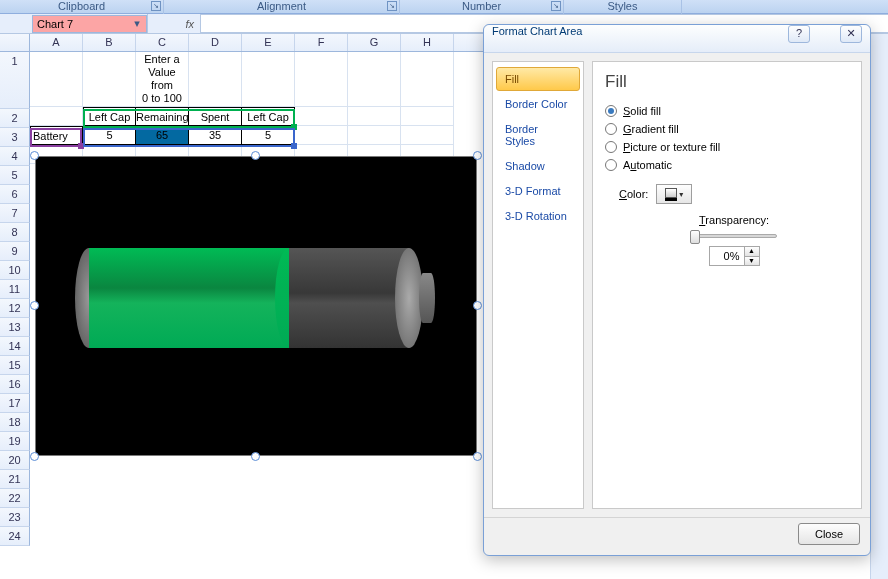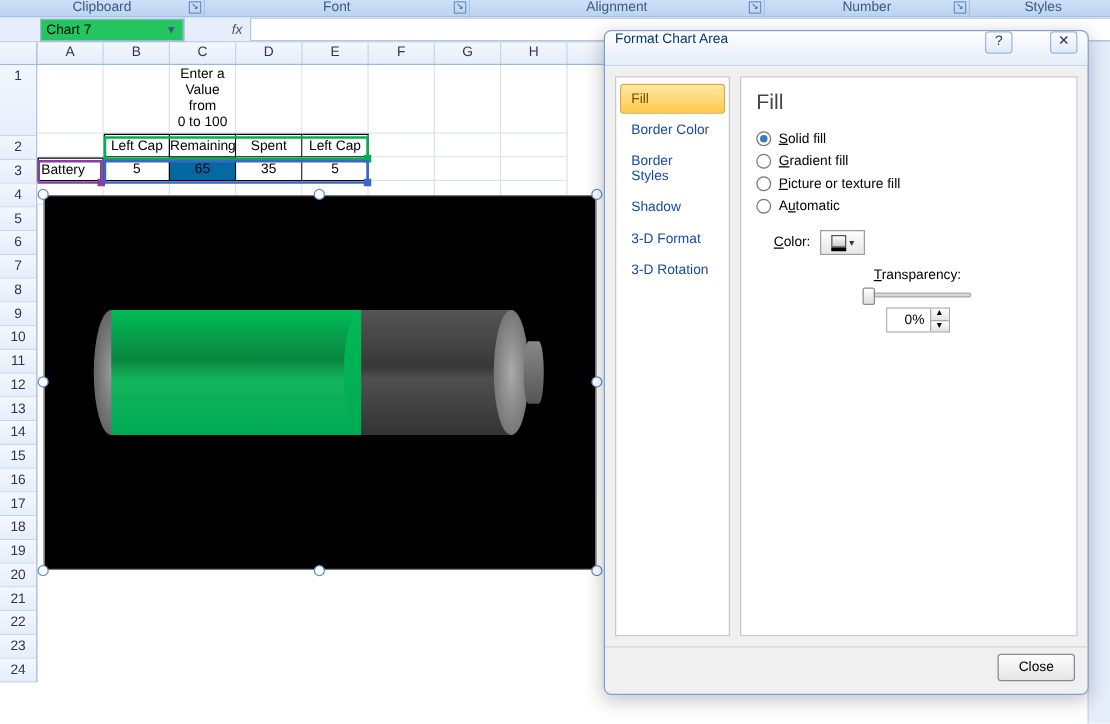--- a/index.html
+++ b/index.html
@@ -11,21 +11,21 @@
   .ribbon-group .expand { position:absolute; right:2px; top:1px; width:10px; height:10px; border:1px solid #6f93c3; font-size:7px; line-height:8px; color:#3b5a85;}
   .rg-clipboard{width:164px;}
   .rg-font{width:212px;}
   .rg-align{width:236px;}
   .rg-number{width:164px;}
   .rg-styles{width:118px;}
 
   
   .formula-row { height: 20px; border-bottom:1px solid #b5c8e3; display:flex; align-items:stretch; background:#e6eefb;}
   .namebox-wrap{display:flex; align-items:center; border-right:1px solid #b5c8e3;}
-  .namebox { width:115px; height:18px; background:#22c55e; border:1px solid #9db7dc; margin:1px 0 1px 32px; padding:0 4px; display:flex; align-items:center; justify-content:space-between;}
+  .namebox { width:115px; height:18px; background:#fca5a5; border:1px solid #9db7dc; margin:1px 0 1px 32px; padding:0 4px; display:flex; align-items:center; justify-content:space-between;}
   .namebox .dd{width:10px;text-align:center;color:#3b5a85;}
   .fx { width:52px; display:flex; align-items:center; justify-content:flex-end; padding-right:6px; font-style:italic; color:#555;}
   .formula-input{flex:1; background:#fff; border-left:1px solid #b5c8e3; border-top:1px solid #b5c8e3; border-bottom:1px solid #b5c8e3;}
 
   
   .grid { position:absolute; top:34px; left:0; width:888px; height:545px; }
   .colheads { display:flex; height:18px; background:linear-gradient(#f3f7fd,#e6eefb); border-bottom:1px solid #9db7dc;}
   .corner{width:30px;border-right:1px solid #9db7dc; background:linear-gradient(#f3f7fd,#e6eefb);}
   .colhead{width:53px;text-align:center;border-right:1px solid #c6d5ec;color:#335; line-height:17px;}
   .rowhead-col{position:absolute;left:0;top:18px;width:30px;}
@@ -94,21 +94,20 @@
   .dialog-footer{height:32px;border-top:1px solid #d4d4d4;display:flex;justify-content:flex-end;align-items:center;padding:0 10px;}
   .btn{min-width:62px;height:22px;border:1px solid #8a8a8a;background:linear-gradient(#fdfdfd,#e5e5e5);border-radius:3px;text-align:center;line-height:20px;}
 
   .spacer-right{position:absolute;right:0;top:34px;width:18px;height:545px;background:#e6eefb;border-left:1px solid #c6d5ec;}
 </style>
 </head>
 <body>
 
 <div class="ribbon-groups">
   <div class="ribbon-group rg-clipboard"><span>Clipboard</span><span class="expand">↘</span></div>
-  <div class="ribbon-group rg-font"><span>Font</span><span class="expand">↘</span></div>
   <div class="ribbon-group rg-align"><span>Alignment</span><span class="expand">↘</span></div>
   <div class="ribbon-group rg-number"><span>Number</span><span class="expand">↘</span></div>
   <div class="ribbon-group rg-styles"><span>Styles</span></div>
 </div>
 
 <div class="formula-row">
   <div class="namebox-wrap">
     <div class="namebox">
       <span>Chart 7</span>
       <span class="dd">▾</span>

